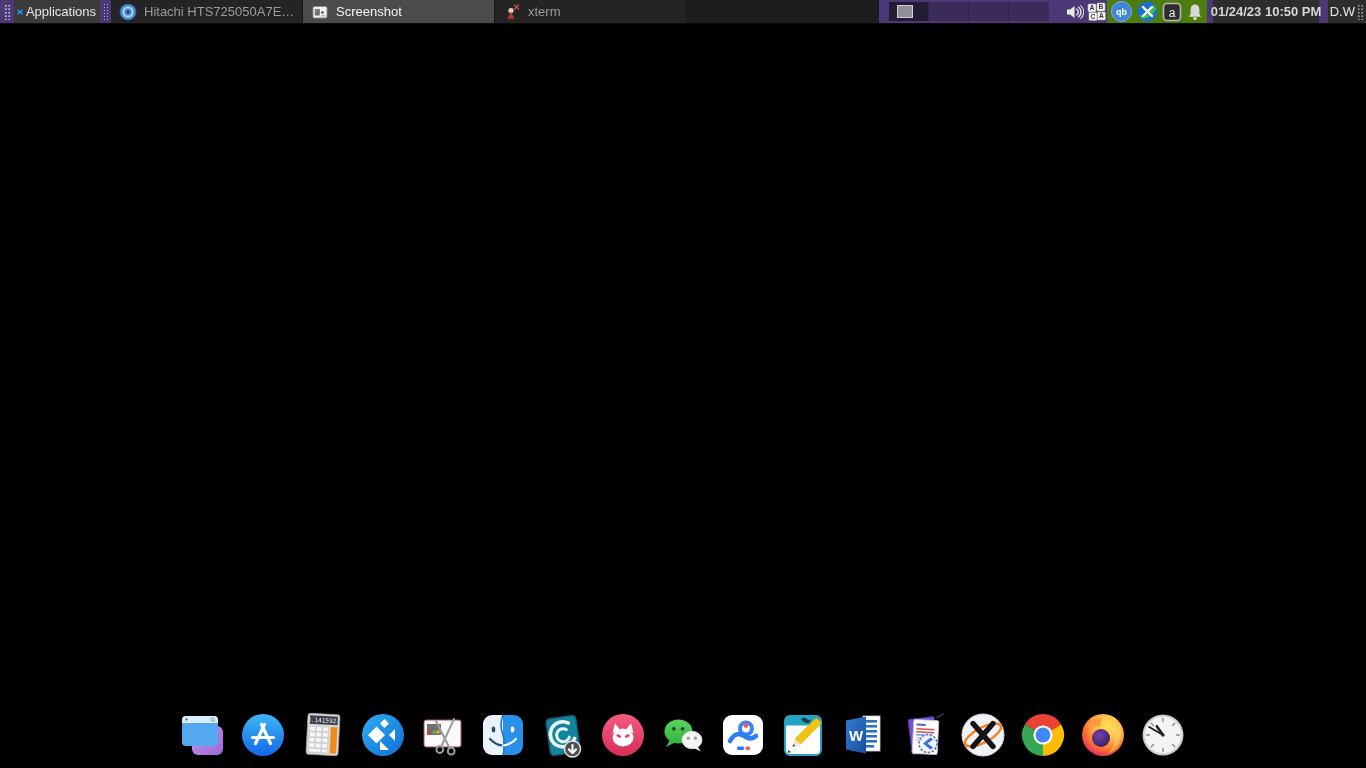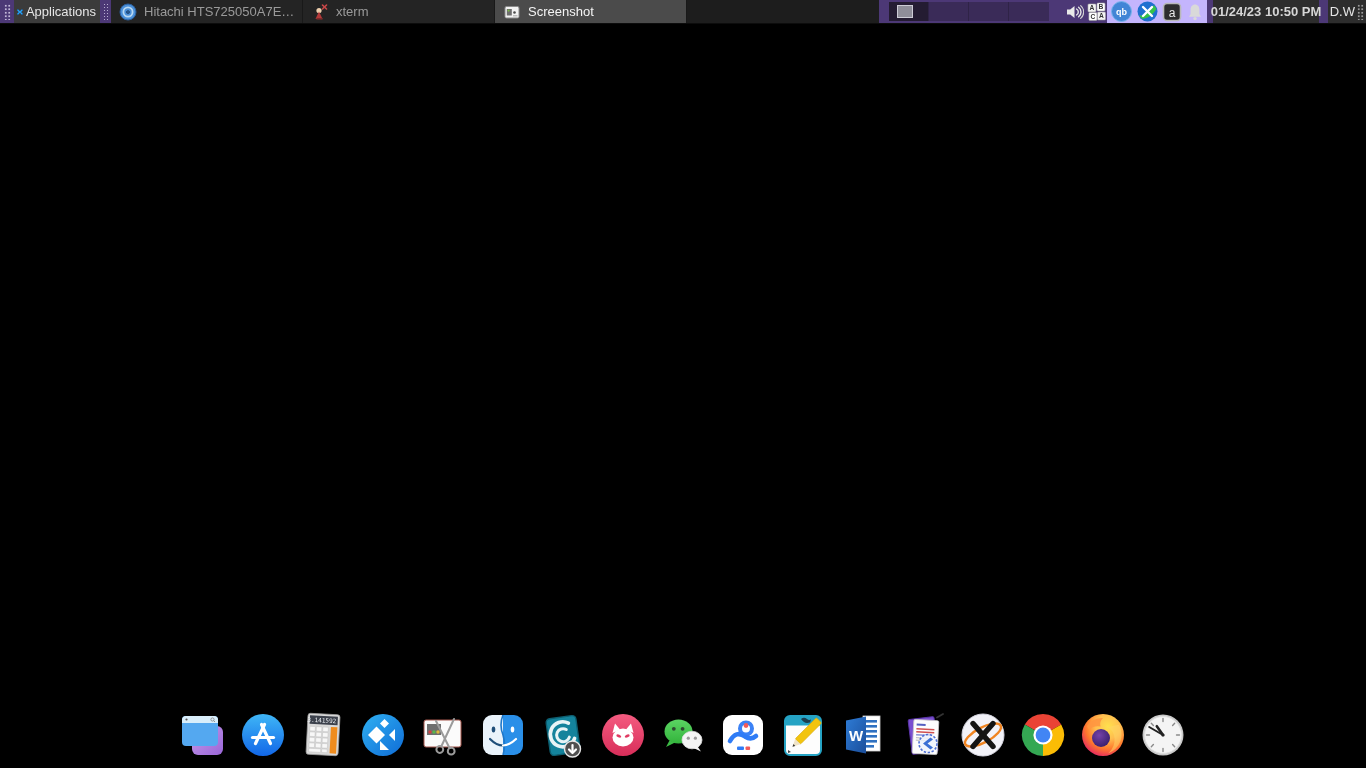--- a/index.html
+++ b/index.html
@@ -32,21 +32,21 @@
 
   .spacer-a { width:10px; } .spacer-b { width:14px; } .sliver-a { width:6px; } .sliver-b { width:9px; }
 
   .pager { width:160px; display:flex; padding:2px 0; cursor:pointer; }
   .ws { width:40px; background:#3a2b58; border-right:1px solid #2f2347; position:relative; }
   .ws:last-child { border-right:none; }
   .ws.active { background:#241c32; }
   .mini-window { position:absolute; left:8px; top:3px; width:16px; height:13px; background:#8f8e99; border:1.5px solid #cdccd6; }
 
   .tray-icon-btn { width:22px; justify-content:center; cursor:pointer; }
-  .tray-block { width:100px; background:#c4b5fd; display:flex; align-items:center; justify-content:space-evenly; }
+  .tray-block { width:100px; background:#4d7c0f; display:flex; align-items:center; justify-content:space-evenly; }
   .tray-block > span { display:flex; align-items:center; cursor:pointer; }
 
   .clock-block { width:106px; background:#2d2d2d; justify-content:center; cursor:default;font-weight:bold; }
   .clock-text { color:#d6d6d6; font-size:13px; white-space:nowrap; }
 
   .user-block { flex:1; background:#2d2d2d; justify-content:flex-end; gap:2px; padding-right:2px; }
   .user-text { color:#e5e5e5; font-size:13px; }
   .user-grip { width:7px; height:16px;
     background-image: radial-gradient(#9a9a9a 0.9px, transparent 1px);
     background-size: 3.5px 3.5px; cursor:grab; }
@@ -92,41 +92,41 @@
       <div class="task-btn">
         <svg width="18" height="18" viewBox="0 0 18 18">
           <circle cx="9" cy="9" r="8" fill="#4a8fd8" stroke="#2a5f9e" stroke-width="1"></circle>
           <circle cx="9" cy="9" r="4.6" fill="none" stroke="#b8d8f2" stroke-width="1.8"></circle>
           <circle cx="9" cy="9" r="1.6" fill="#245documents58e"></circle>
           <circle cx="9" cy="9" r="1.6" fill="#24558e"></circle>
         </svg>
         <span class="tlabel">Hitachi HTS725050A7E630…</span>
       </div>
 
+
+      <div class="task-btn active">
+        <svg width="18" height="18" viewBox="0 0 18 18">
+          <rect x="2" y="3.5" width="14" height="11.5" rx="1.5" fill="#f2f2f2" stroke="#8a8a8a" stroke-width="1"></rect>
+          <rect x="3.8" y="6" width="5" height="6.5" fill="#6d6d6d"></rect>
+          <circle cx="5.6" cy="7.6" r="1.1" fill="#7ab648"></circle>
+          <circle cx="11.5" cy="9.5" r="1.3" fill="#4a4a4a"></circle>
+          <rect x="10" y="12" width="4.5" height="1.5" fill="#bdbdbd"></rect>
+        </svg>
+        <span class="tlabel">Screenshot</span>
+      </div>
 
       <div class="task-btn">
         <svg width="18" height="18" viewBox="0 0 18 18">
           <line x1="11.5" y1="2" x2="15.5" y2="6" stroke="#c84848" stroke-width="1.6" stroke-linecap="round"></line>
           <line x1="15.5" y1="2" x2="11.5" y2="6" stroke="#c84848" stroke-width="1.6" stroke-linecap="round"></line>
           <circle cx="8" cy="7.5" r="2.6" fill="#edcfae"></circle>
           <path d="M4.5 16 L8 8.5 L11.5 16 Z" fill="#b53a3a"></path>
           <rect x="5.5" y="15" width="6" height="1.6" fill="#7e2a2a"></rect>
         </svg>
         <span class="tlabel">xterm</span>
-      </div>
-
-      <div class="task-btn active">
-        <svg width="18" height="18" viewBox="0 0 18 18">
-          <rect x="2" y="3.5" width="14" height="11.5" rx="1.5" fill="#f2f2f2" stroke="#8a8a8a" stroke-width="1"></rect>
-          <rect x="3.8" y="6" width="5" height="6.5" fill="#6d6d6d"></rect>
-          <circle cx="5.6" cy="7.6" r="1.1" fill="#7ab648"></circle>
-          <circle cx="11.5" cy="9.5" r="1.3" fill="#4a4a4a"></circle>
-          <rect x="10" y="12" width="4.5" height="1.5" fill="#bdbdbd"></rect>
-        </svg>
-        <span class="tlabel">Screenshot</span>
       </div>
 
     </div>
 
     <div class="seg spacer-a"></div>
 
     <div class="pager">
       <div class="ws active">
         <div class="mini-window"></div>
       </div>

